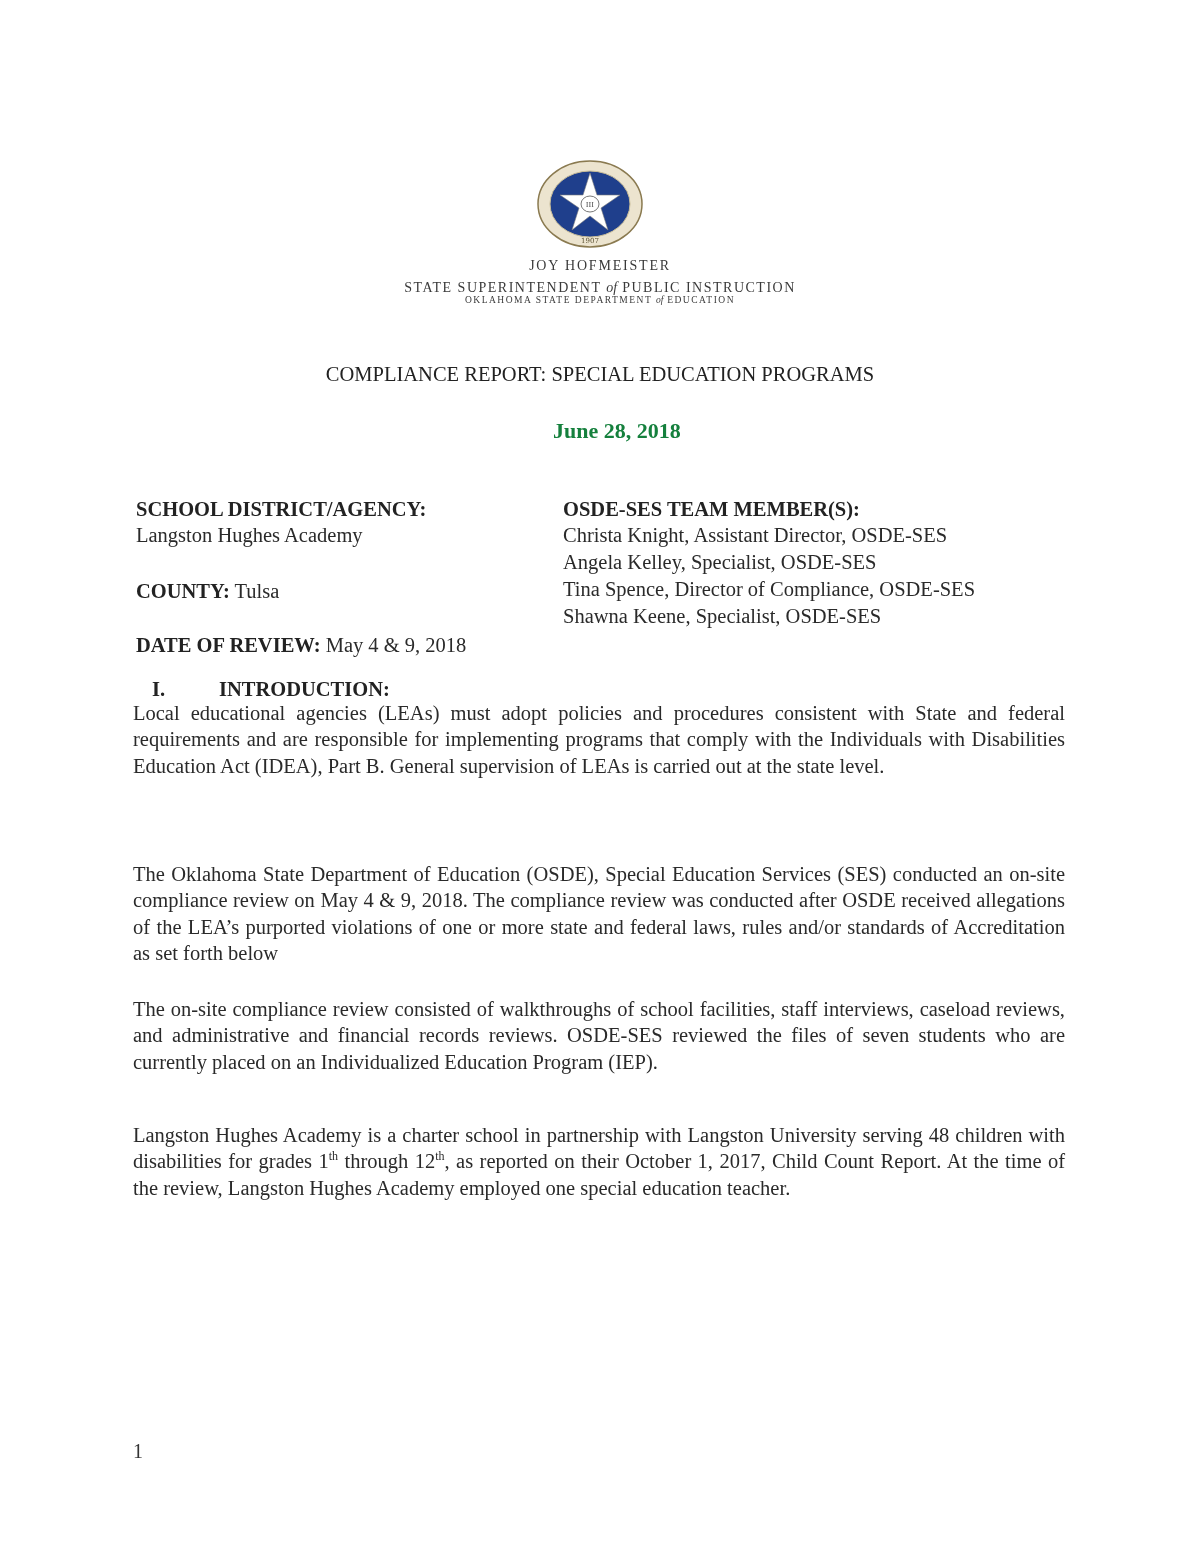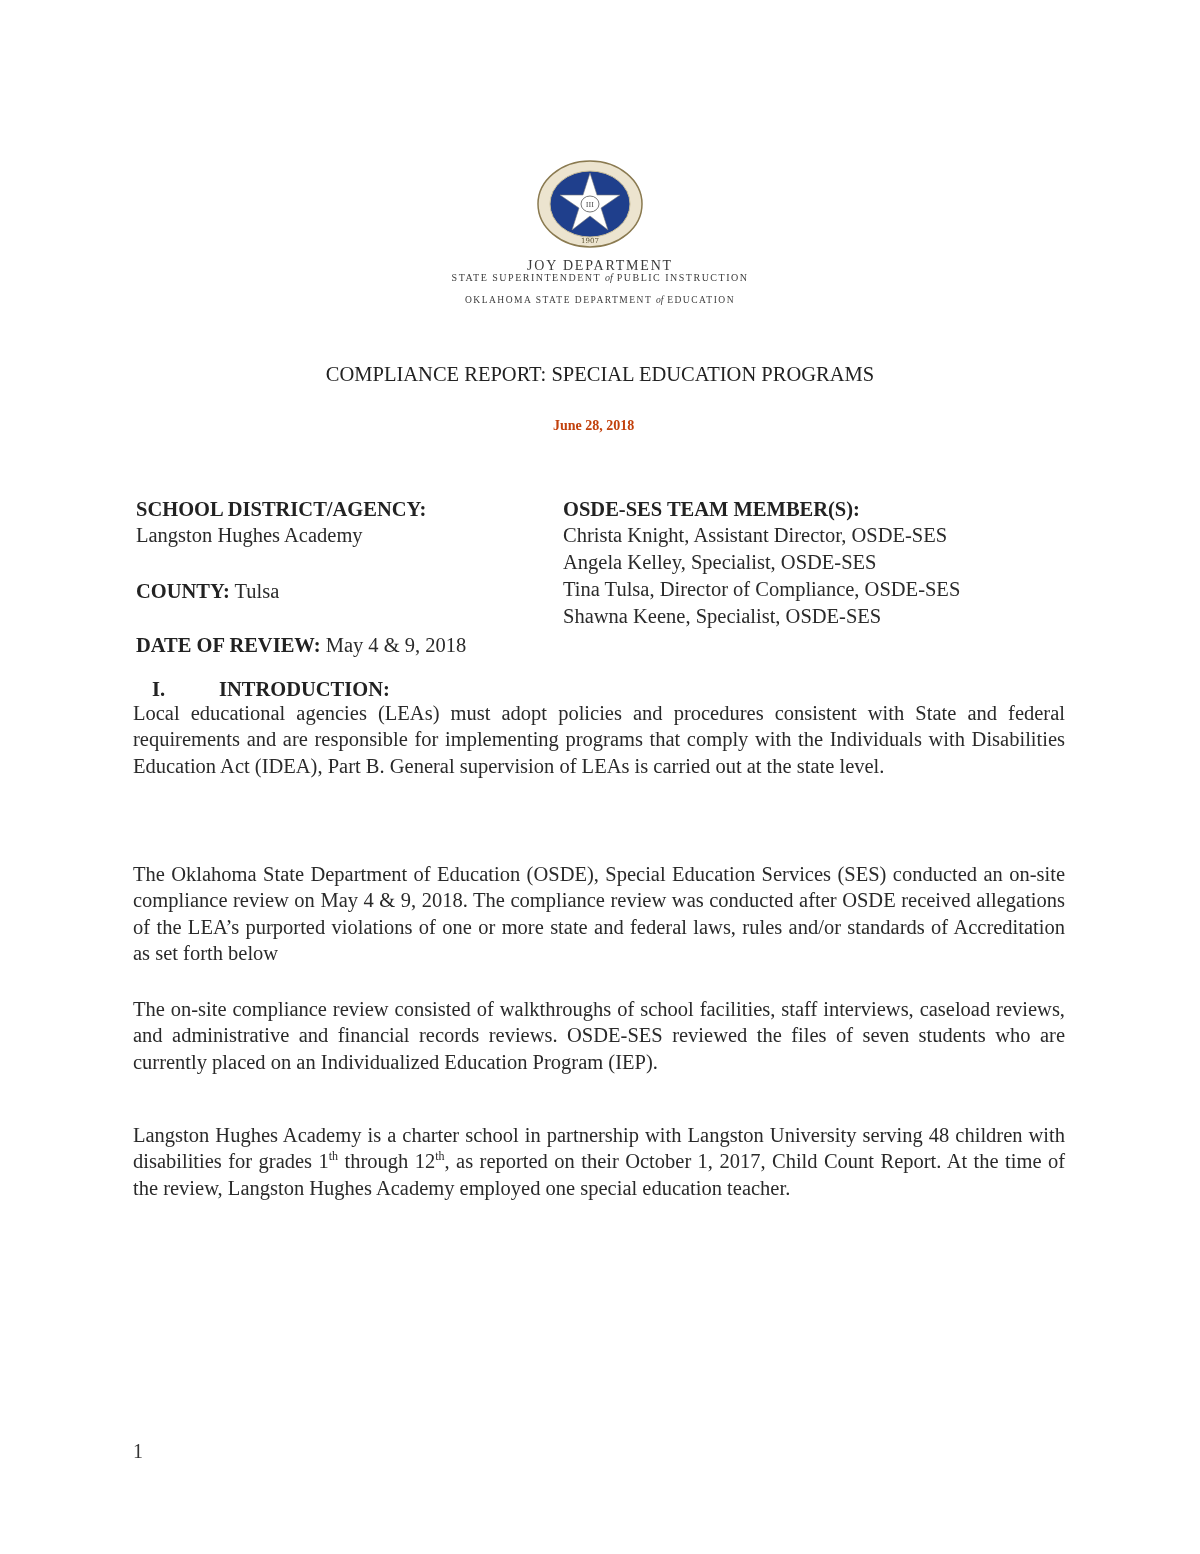--- a/index.html
+++ b/index.html
@@ -8,30 +8,30 @@
     font-family: "Liberation Serif", "DejaVu Serif", serif; color: #2a2a2a;
   }
   .seal {
     position: absolute; left: 536px; top: 159px; width: 108px; height: 90px;
   }
   .letterhead {
     position: absolute; left: 0; width: 1200px; text-align: center;
     color: #3a3a3a; letter-spacing: 1.5px;
   }
   .lh-name { top: 258px; font-size: 14px; letter-spacing: 1.8px; }
-  .lh-title1 { top: 272px; font-size: 10px; }
+  .lh-title1 { top: 280px; font-size: 14px; }
   .lh-title2 { top: 295px; font-size: 9.5px; }
   .lh-title1 .ital, .lh-title2 .ital { font-style: italic; letter-spacing: 0; text-transform: none; }
   .report-title {
     position: absolute; left: 0; width: 1200px; top: 363px; text-align: center;
     font-weight: normal; font-size: 20.5px; color: #222;
   }
   .report-date {
     position: absolute; left: 553px; top: 418px;
-    font-weight: bold; font-size: 14px; color: #c2410c;
+    font-weight: bold; font-size: 22px; color: #15803d;
   }
   .field { position: absolute; font-size: 20.5px; color: #2a2a2a; }
   .field b { font-weight: bold; color: #222; }
   .district-label { left: 136px; top: 498px; }
   .district-value { left: 136px; top: 524px; }
   .county { left: 136px; top: 580px; }
   .review-date { left: 136px; top: 634px; }
   .team-label { left: 563px; top: 498px; }
   .team-member { left: 563px; font-size: 20.5px; }
   .section-heading {
@@ -58,21 +58,21 @@
   <svg width="108" height="90" viewBox="0 0 108 90">
     <ellipse cx="54" cy="45" rx="52" ry="43" fill="#ece4cf" stroke="#8a7a50" stroke-width="1.5"></ellipse>
     <ellipse cx="54" cy="45" rx="40" ry="33" fill="#1f3f8c" stroke="#c9bd98" stroke-width="1"></ellipse>
     <polygon points="54,14 61,36 84,36 65,49 72,71 54,57 36,71 43,49 24,36 47,36" fill="#ffffff" stroke="#7a7a7a" stroke-width="0.6"></polygon>
     <ellipse cx="54" cy="45" rx="9" ry="8" fill="none" stroke="#555" stroke-width="0.8"></ellipse>
     <text x="54" y="48" text-anchor="middle" font-size="7" fill="#444" font-family="DejaVu Serif, serif">III</text>
     <text x="54" y="84" text-anchor="middle" font-size="7" fill="#5a4f30" font-family="DejaVu Serif, serif">1907</text>
   </svg>
 </div>
 
-<div class="letterhead lh-name">JOY DEPARTMENT</div>
+<div class="letterhead lh-name">JOY HOFMEISTER</div>
 <div class="letterhead lh-title1">
   <span>STATE SUPERINTENDENT</span>
   <span class="ital">of</span>
   <span>PUBLIC INSTRUCTION</span>
 </div>
 <div class="letterhead lh-title2">
   <span>OKLAHOMA STATE DEPARTMENT</span>
   <span class="ital">of</span>
   <span>EDUCATION</span>
 </div>
@@ -87,21 +87,21 @@
   <span>Tulsa</span>
 </div>
 <div class="field review-date">
   <b>DATE OF REVIEW:</b>
   <span>May 4 &amp; 9, 2018</span>
 </div>
 
 <div class="field team-label"><b>OSDE-SES TEAM MEMBER(S):</b></div>
 <div class="team-member field" style="top:524px;">Christa Knight, Assistant Director, OSDE-SES</div>
 <div class="team-member field" style="top:551px;">Angela Kelley, Specialist, OSDE-SES</div>
-<div class="team-member field" style="top:578px;">Tina Tulsa, Director of Compliance, OSDE-SES</div>
+<div class="team-member field" style="top:578px;">Tina Spence, Director of Compliance, OSDE-SES</div>
 <div class="team-member field" style="top:605px;">Shawna Keene, Specialist, OSDE-SES</div>
 
 <div class="section-heading">
   <span class="num">I.</span><span>INTRODUCTION:</span>
 </div>
 
 <div class="para p1">Local educational agencies (LEAs) must adopt policies and procedures consistent with State and federal requirements and are responsible for implementing programs that comply with the Individuals with Disabilities Education Act (IDEA), Part B.  General supervision of LEAs is carried out at the state level.</div>
 <div class="para p2">The Oklahoma State Department of Education (OSDE), Special Education Services (SES) conducted an on-site compliance review on May 4 &amp; 9, 2018.  The compliance review was conducted after OSDE received allegations of the LEA’s purported violations of one or more state and federal laws, rules and/or standards of Accreditation as set forth below</div>
 <div class="para p3">The on-site compliance review consisted of walkthroughs of school facilities, staff interviews, caseload reviews, and administrative and financial records reviews. OSDE-SES reviewed the files of seven students who are currently placed on an Individualized Education Program (IEP).</div>
 <div class="para p4"><span>Langston Hughes Academy is a charter school in partnership with Langston University serving 48 children with disabilities for grades 1</span><sup>th</sup><span> through 12</span><sup>th</sup><span>, as reported on their October 1, 2017, Child Count Report.  At the time of the review, Langston Hughes Academy employed one special education teacher.</span></div>

